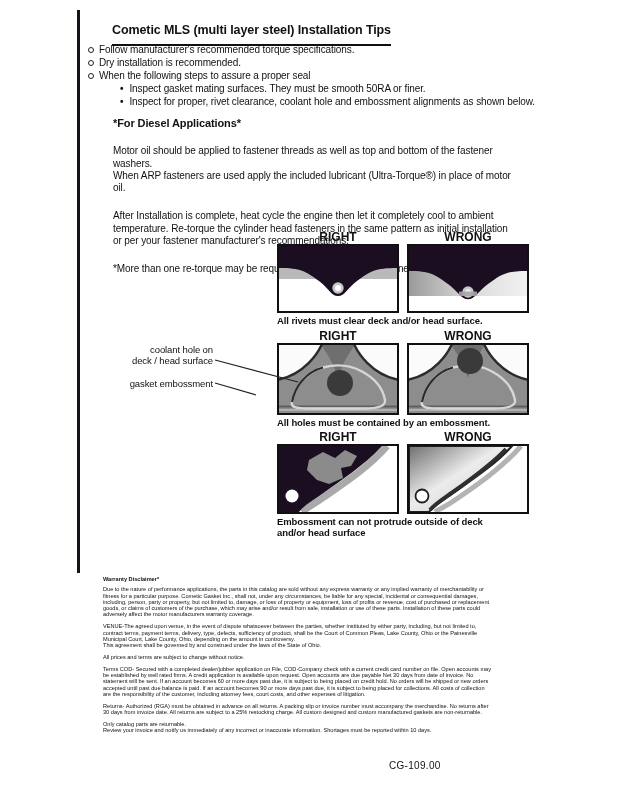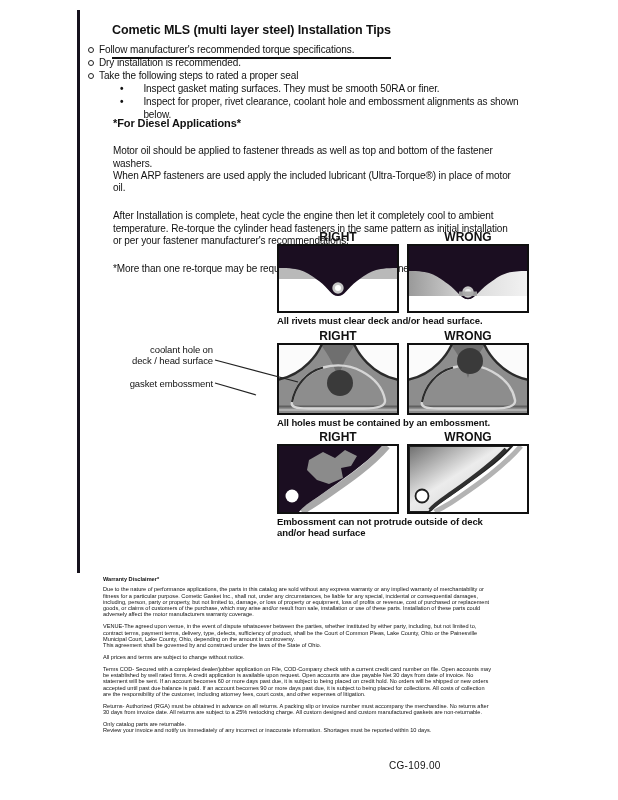--- a/index.html
+++ b/index.html
@@ -4,25 +4,25 @@
 <style>
   html,body{margin:0;padding:0;background:#e9e9e9;}
   .page{
     position:relative;width:618px;height:800px;background:#ffffff;
     font-family:"Liberation Sans",sans-serif;color:#111;overflow:hidden;
     margin:0 auto;
   }
   .left-rule{position:absolute;left:77px;top:10px;width:3px;height:563px;background:#16121c;}
   .title{
     position:absolute;left:112px;top:23px;font-size:12.5px;font-weight:bold;
-    letter-spacing:-0.1px;border-bottom:2px solid #101010;padding-bottom:20px;white-space:nowrap;
+    letter-spacing:-0.1px;border-bottom:2px solid #101010;padding-bottom:7px;white-space:nowrap;
   }
   .tips{position:absolute;left:88px;top:43px;width:460px;font-size:10px;line-height:13px;letter-spacing:-0.1px;}
   .tip{display:flex;align-items:flex-start;gap:5px;}
-  .tip.sub{margin-left:32px;gap:20px;}
+  .tip.sub{margin-left:32px;gap:6px;}
   .ob{flex:none;width:4px;height:4px;border:1.2px solid #222;border-radius:50%;margin-top:4px;}
   .fb{flex:none;font-weight:bold;}
   .fb::before{content:"\2022";}
   .diesel{position:absolute;left:113px;top:117px;width:398px;font-size:10px;line-height:12.3px;letter-spacing:-0.1px;}
   .d-head{font-weight:bold;font-size:11px;margin:0 0 8px 0;}
   .diesel p{margin:16px 0 8px 0;}
   .pre{white-space:pre-line;}
   .drow{position:absolute;left:252px;width:260px;padding-left:25px;}
   .drow.r1{top:230px;}
   .drow.r2{top:329px;}
@@ -53,21 +53,21 @@
     <div class="tip">
       <span class="ob"></span>
       <span>Follow manufacturer's recommended torque specifications.</span>
     </div>
     <div class="tip">
       <span class="ob"></span>
       <span>Dry installation is recommended.</span>
     </div>
     <div class="tip">
       <span class="ob"></span>
-      <span>Take the following steps to rated a proper seal</span>
+      <span>When the following steps to assure a proper seal</span>
     </div>
     <div class="tip sub">
       <span class="fb"></span>
       <span>Inspect gasket mating surfaces.  They must be smooth 50RA or finer.</span>
     </div>
     <div class="tip sub">
       <span class="fb"></span>
       <span>Inspect for proper, rivet clearance, coolant hole and embossment alignments as shown below.</span>
     </div>
   </div>

